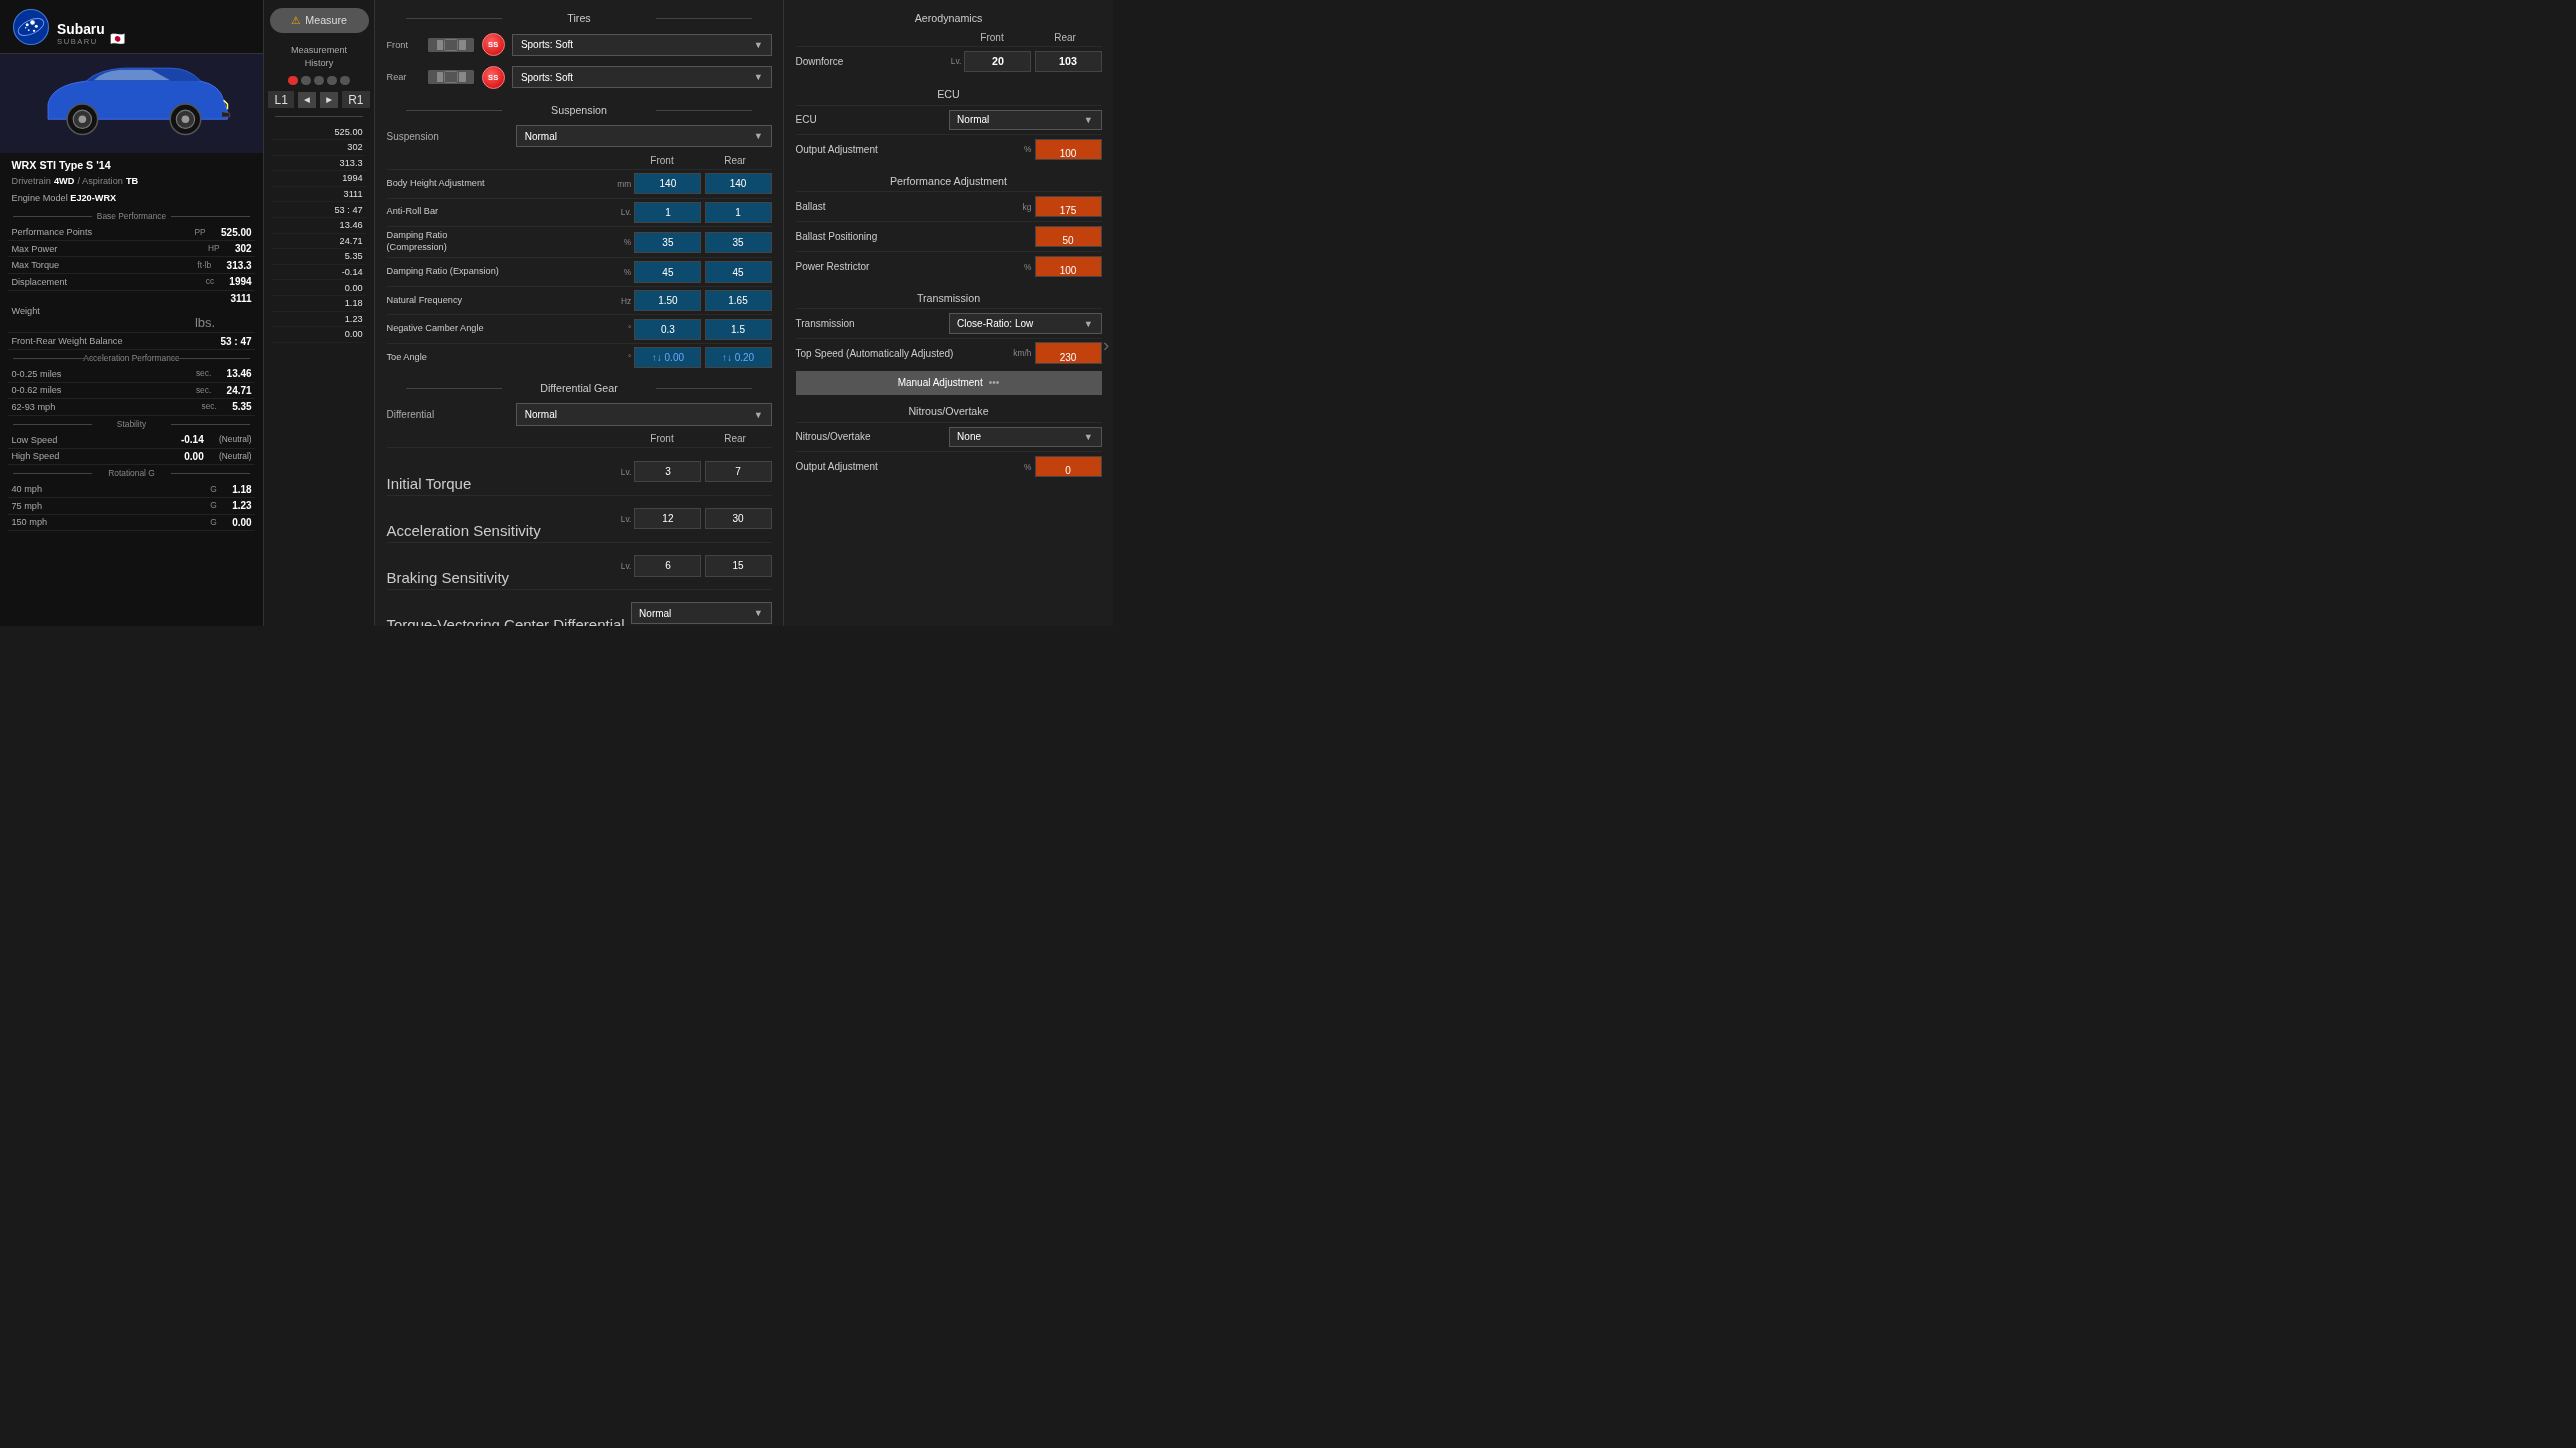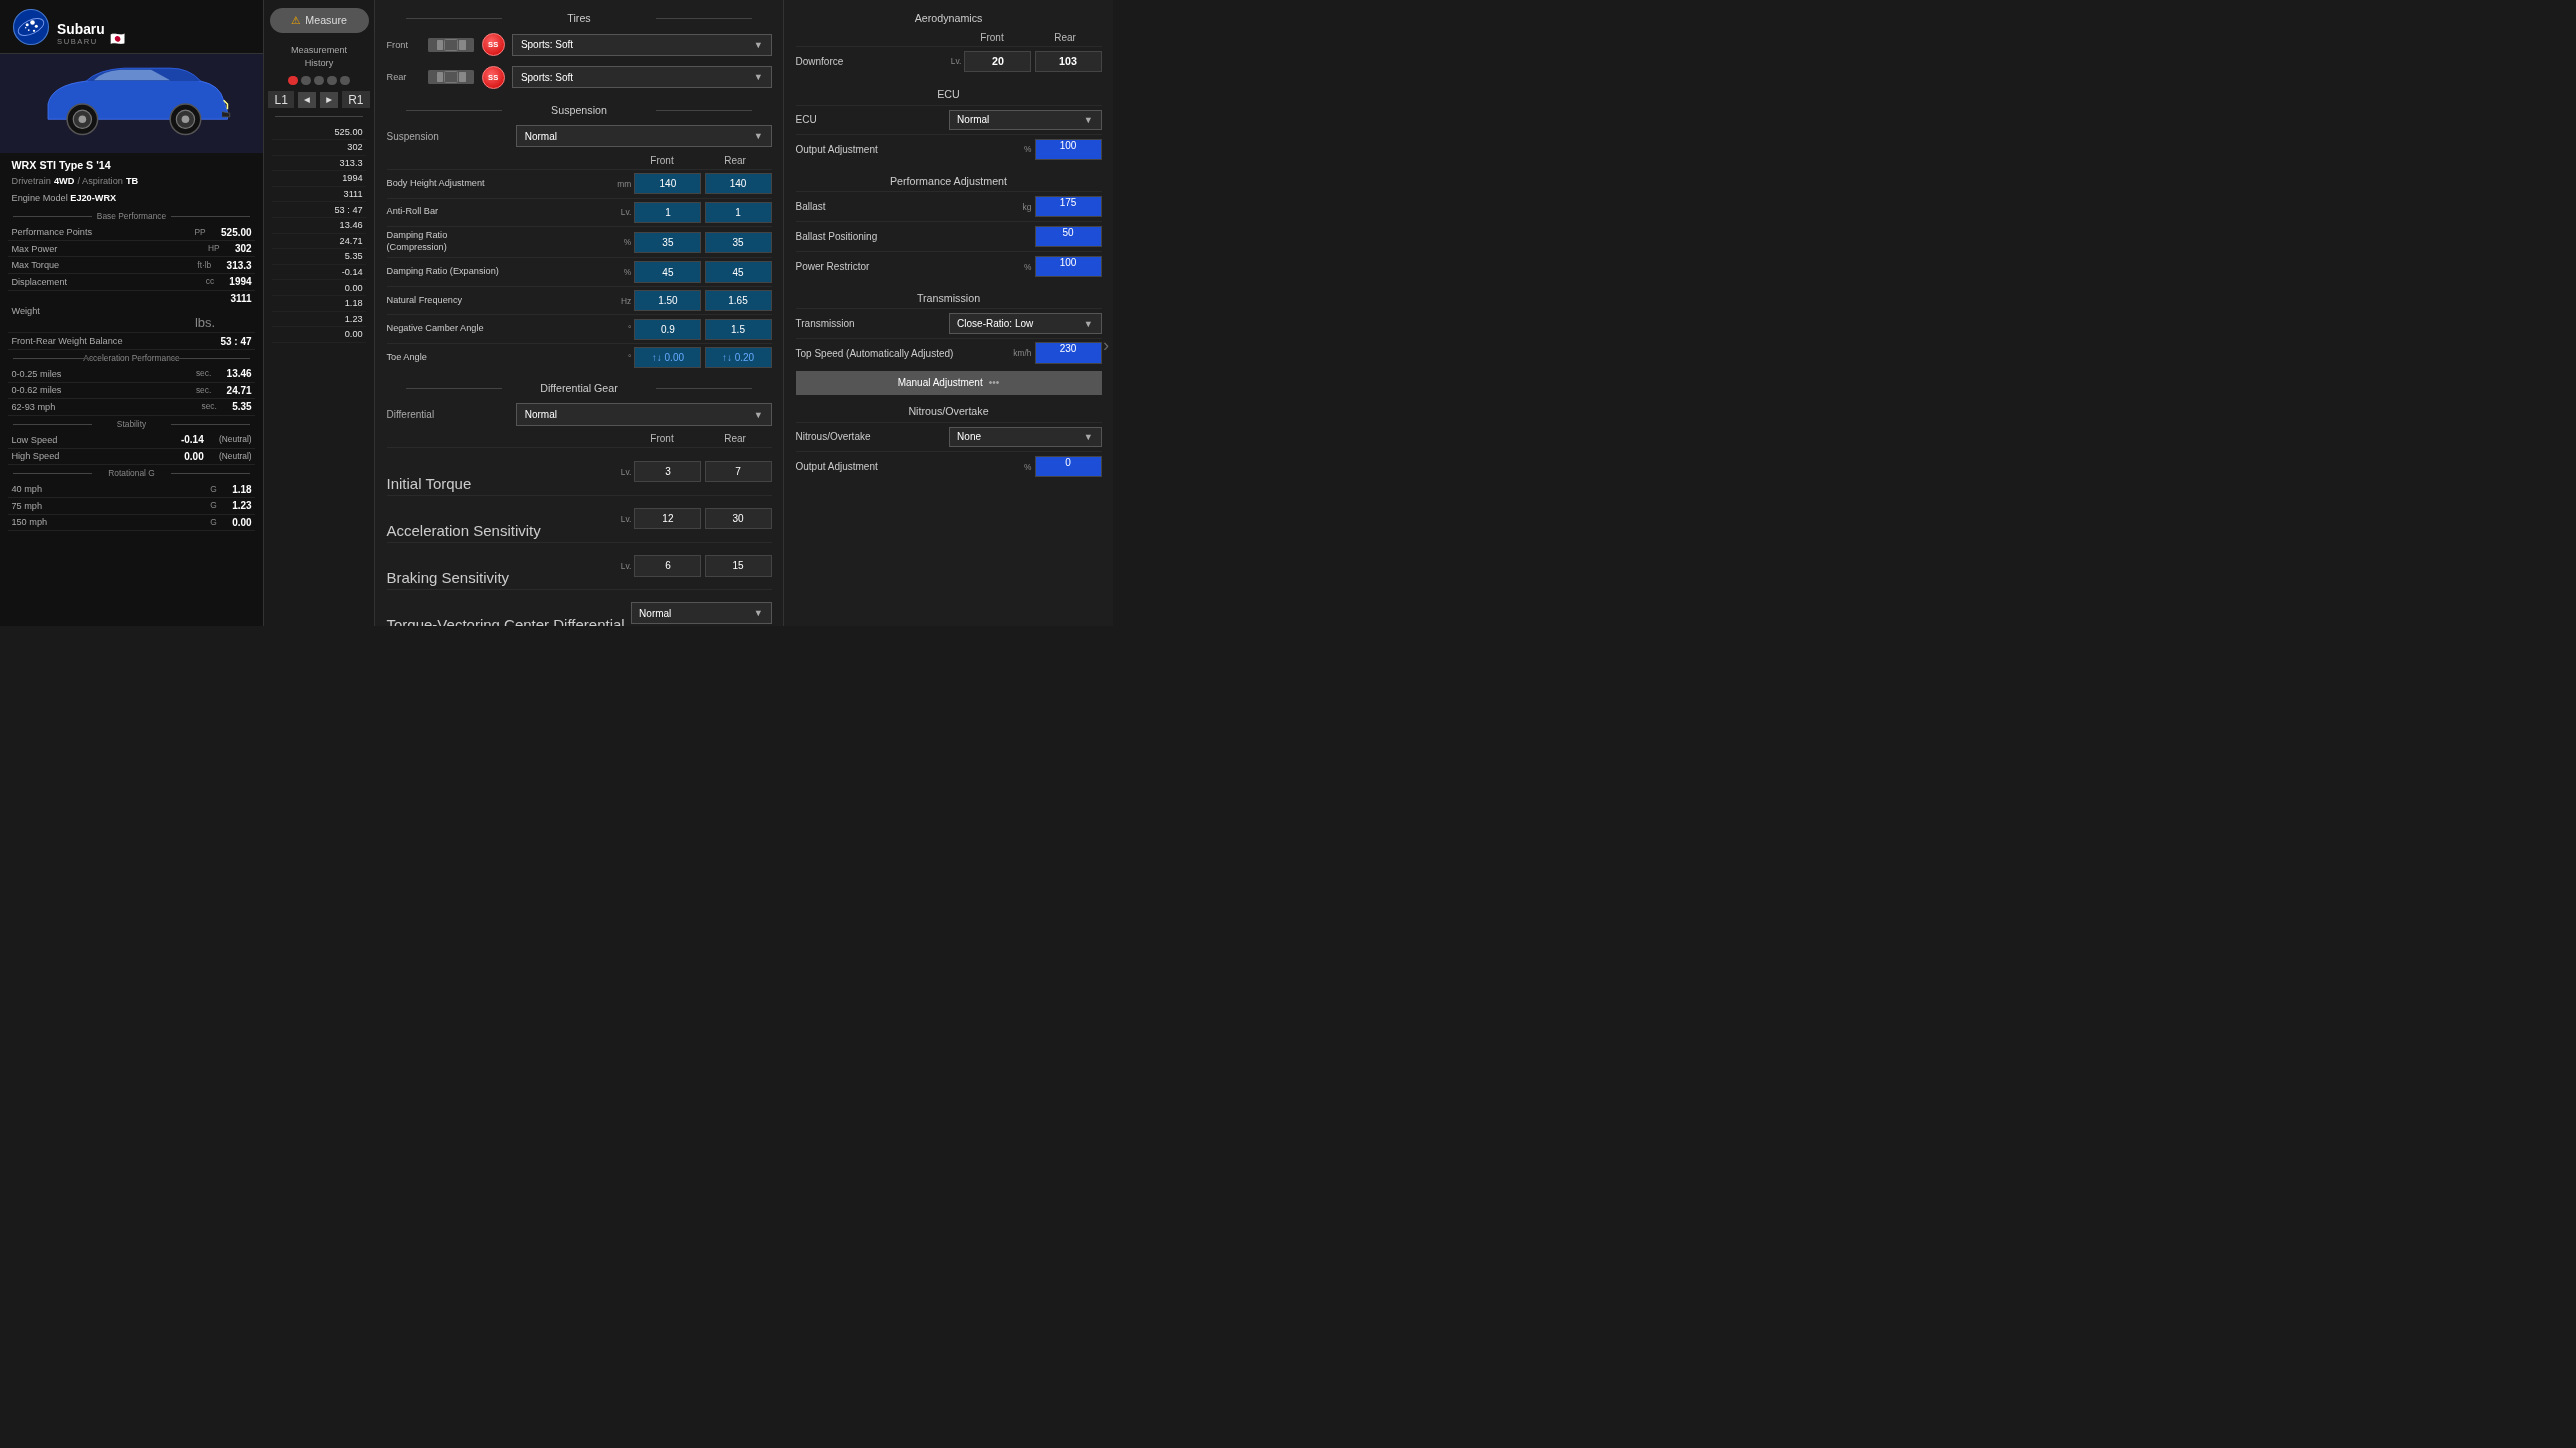--- a/index.html
+++ b/index.html
@@ -497,27 +497,27 @@
       padding: 3.8px 7.6px;
       font-size: 10px;
       display: flex;
       align-items: center;
       justify-content: space-between;
       cursor: pointer;
     }
     .ecu-val {
       width: 67px;
       height: 21.4px;
-      background: #1d4ed8;
+      background: #c2410c;
       border: 0.8px solid #444;
       color: #fff;
       text-align: center;
       font-size: 10px;
       display: flex;
-      align-items: flex-start;
+      align-items: flex-end;
       justify-content: center;
     }
     .perf-adj-title {
       text-align: center;
       color: #ccc;
       font-size: 10.7px;
       padding: 4.6px 0;
       margin-top: 6.1px;
     }
     .trans-title {
@@ -913,21 +913,21 @@
               <span>1.50</span>
             </div>
           <div class="setting-val" style="margin-left:3.1px;">
               <span>1.65</span>
             </div>
         </div>
         <div class="setting-row">
           <span class="setting-name">Negative Camber Angle</span>
           <span class="setting-unit">°</span>
           <div class="setting-val">
-              <span>0.9</span>
+              <span>0.3</span>
             </div>
           <div class="setting-val" style="margin-left:3.1px;">
               <span>1.5</span>
             </div>
         </div>
         <div class="setting-row">
           <span class="setting-name">Toe Angle</span>
           <span class="setting-unit">°</span>
           <div class="setting-val blue">
               <span>↑↓ 0.00</span>

